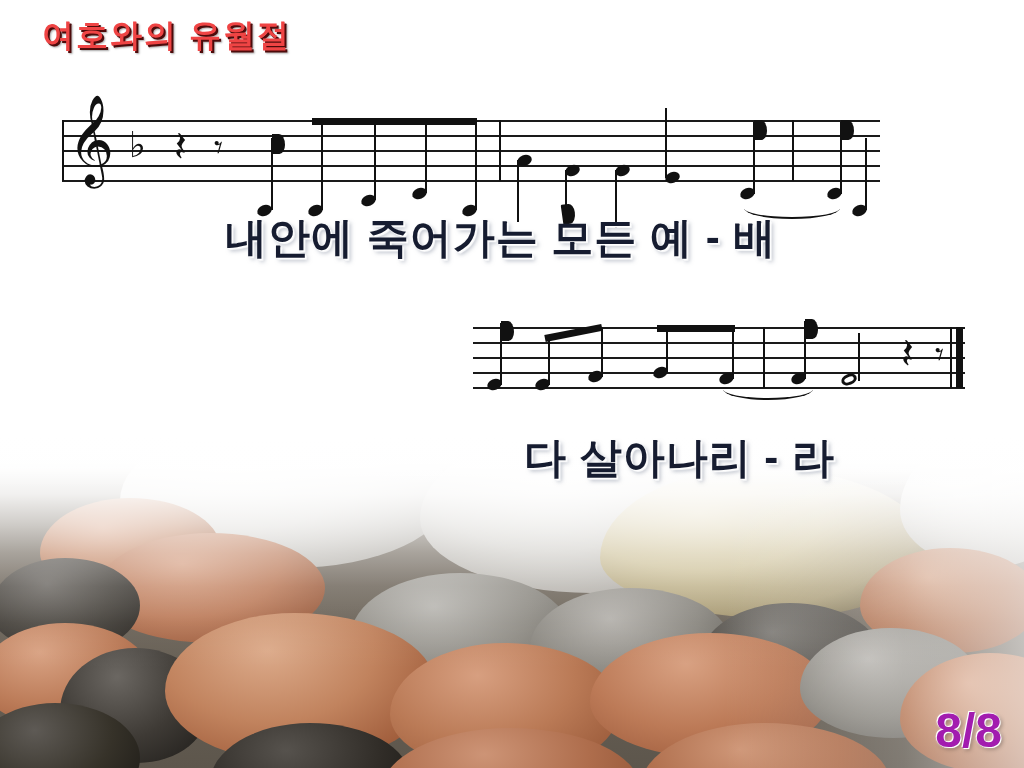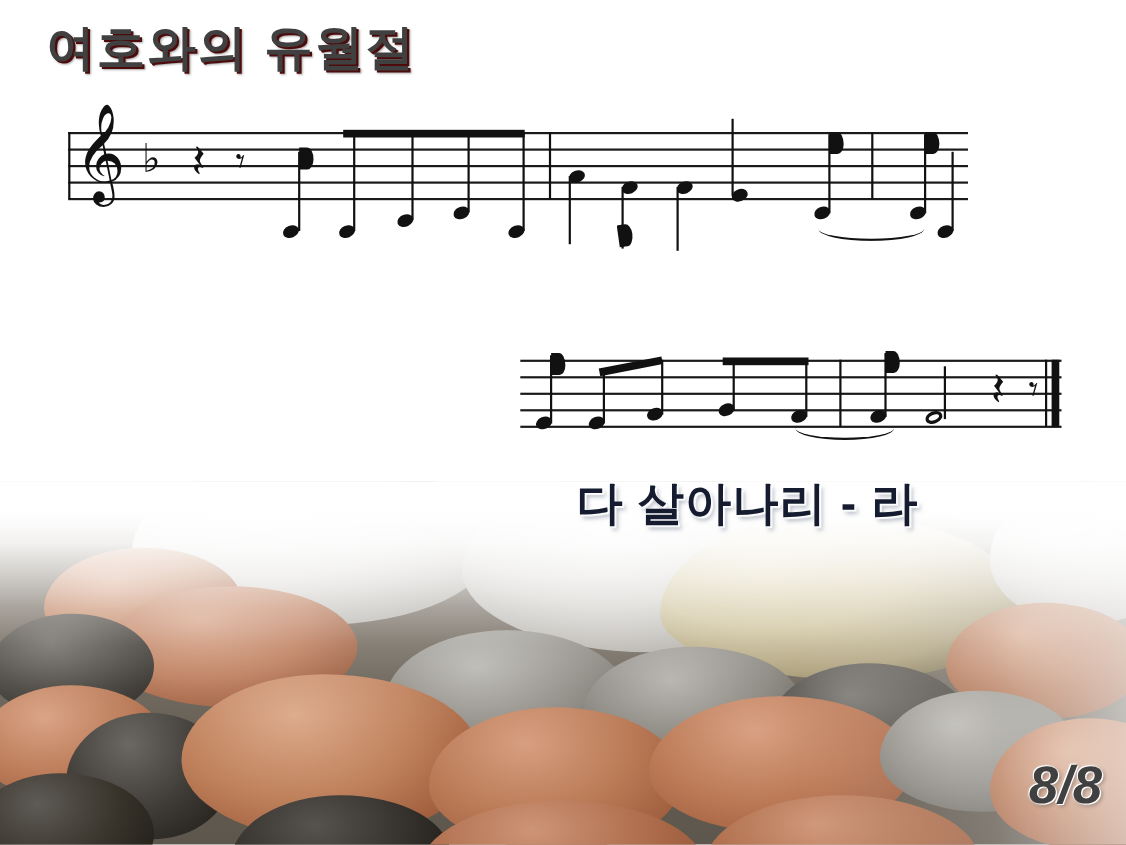--- a/index.html
+++ b/index.html
@@ -55,22 +55,22 @@
   
   .photo-top-fade {
     position:absolute; left:0; top:-40px; width:1024px; height:90px;
     background:linear-gradient(to bottom, #ffffff 0%, rgba(255,255,255,0.85) 55%, rgba(255,255,255,0) 100%);
     pointer-events:none;
   }
 
   
   #title {
     position:absolute; left:42px; top:14px;
-    font-size:44px; font-weight:bold; letter-spacing:2px;
-    color:#404040;
+    font-size:32px; font-weight:bold; letter-spacing:2px;
+    color:#ef4444;
     text-shadow: 2px 2px 0 #4d0b0b, 3px 3px 2px rgba(0,0,0,0.35);
     white-space:nowrap;
   }
 
   
   .staff { position:absolute; }
   .staff .line {
     position:absolute; left:0; height:1.6px; width:100%;
     background:#1a1a1a;
   }
@@ -118,23 +118,23 @@
     font-size:42px; font-weight:bold; letter-spacing:1px;
     color:#161c30;
     text-shadow:
       1px 1px 0 #ffffff, 2px 2px 1px rgba(255,255,255,0.9),
       3px 3px 4px rgba(120,130,150,0.55);
     white-space:nowrap;
   }
 
   
   #pagenum {
-    position:absolute; right:22px; bottom:26px;
-    font-size:48px; font-weight:bold; font-style:italic;
-    color:#404040;
+    position:absolute; right:22px; bottom:10px;
+    font-size:48px; font-weight:bold; 
+    color:#a21caf;
     text-shadow: 0 0 3px #ffffff, 1px 1px 0 #ffffff, -1px -1px 0 #ffffff,
                  2px 2px 4px rgba(0,0,0,0.35);
   }
 </style>
 </head>
 <body>
 
 <div id="slide">
 
   <div id="photo">
@@ -253,20 +253,21 @@
     <div class="barline" style="left:730px; top:0px; height:61px;"></div>
 
     <div class="nhead" style="left:765px; top:68px;"></div>
     <div class="stem" style="left:778px; top:2px; height:72px;"></div>
     <div class="flag" style="left:779px; top:0px;"></div>
 
     <div class="nhead" style="left:790px; top:85px;"></div>
     <div class="stem" style="left:803px; top:18px; height:72px;"></div>
   </div>
 
+  <div class="lyric" style="left:225px; top:210px;">내안에 죽어가는 모든 예 - 배</div>
 
   <div class="staff" style="left:473px; top:327px; width:492px; height:62px;">
     <div class="line" style="top:0px;"></div>
     <div class="line" style="top:15px;"></div>
     <div class="line" style="top:30px;"></div>
     <div class="line" style="top:45px;"></div>
     <div class="line" style="top:60px;"></div>
 
     <div class="nhead" style="left:14px; top:52px;"></div>
     <div class="stem" style="left:27px; top:-4px; height:62px;"></div>

